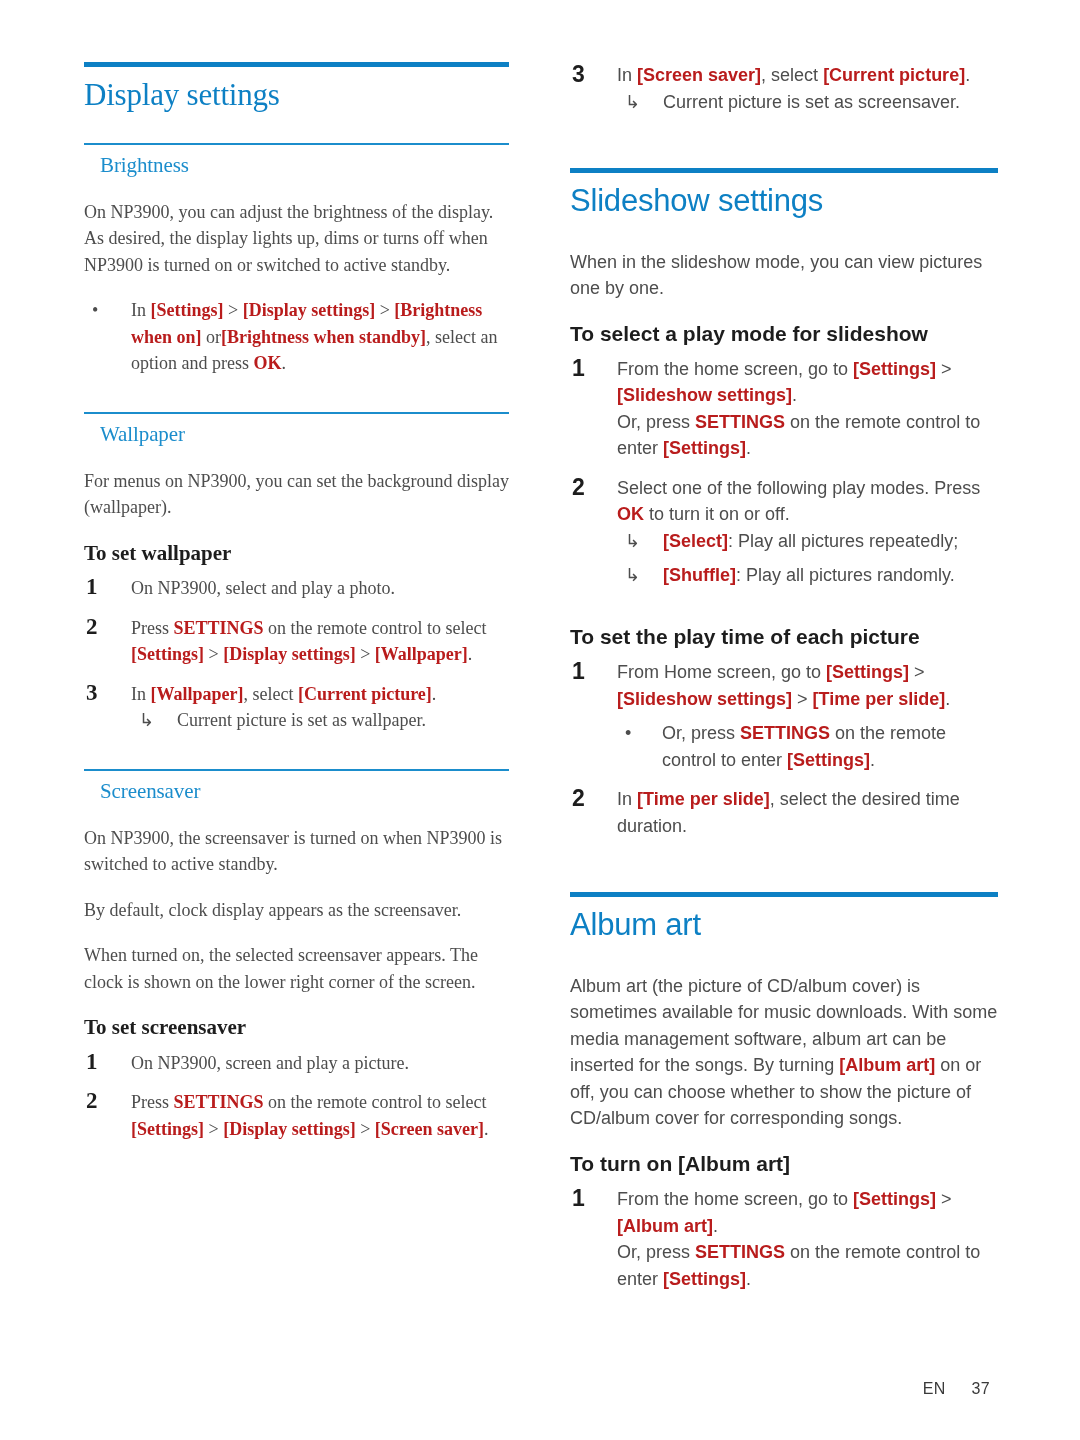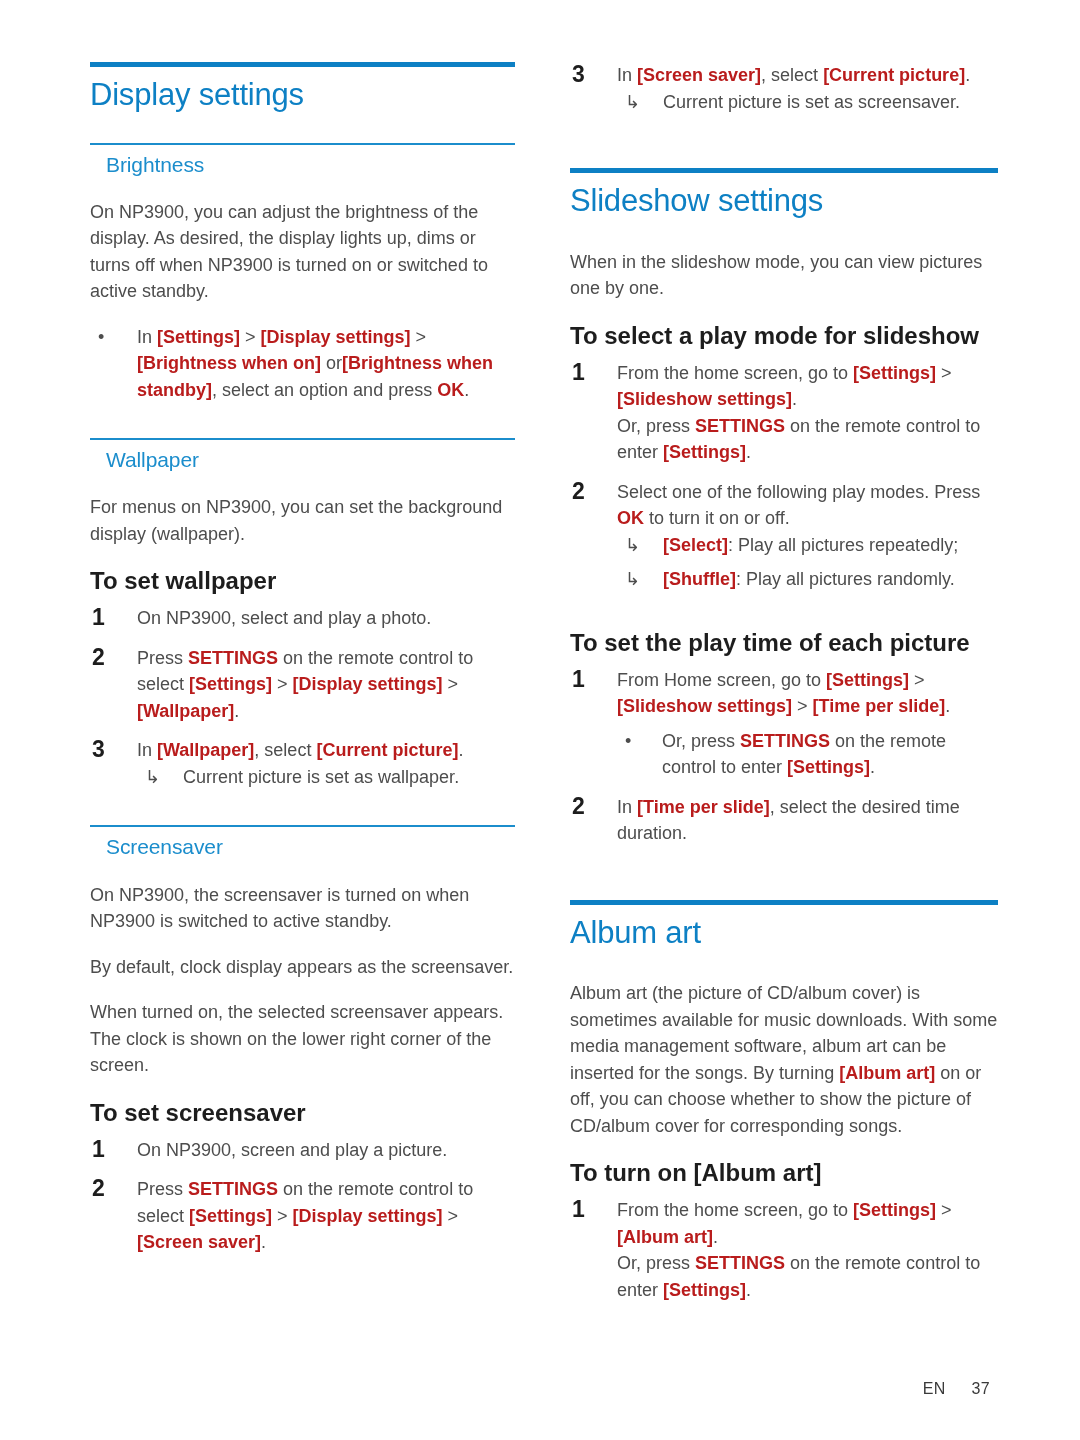--- a/index.html
+++ b/index.html
@@ -21,21 +21,21 @@
     left: 0; top: 0;
     width: 1080px;
     height: 1440px;
   }
 
   .col {
     position: absolute;
     top: 62px;
     width: 425px;
   }
-  .col-left  { left: 90px; }
+  .col-left  { left: 84px; font-family: Liberation Serif, serif; }
   .col-right { left: 570px; width: 428px; }
 
   
   .rule-thick {
     height: 5px;
     background: #0d80c4;
     margin: 0 0 10px 0;
   }
   .rule-thin {
     height: 2px;
@@ -54,21 +54,21 @@
   }
   h2.section {
     font-size: 21px;
     font-weight: normal;
     color: #1b8dcc;
     margin: 0 0 22px 16px;
     letter-spacing: -0.1px;
     line-height: 1.15;
   }
   h3.task {
-    font-size: 24px;
+    font-size: 21px;
     font-weight: bold;
     color: #1d1d1d;
     margin: 0 0 9px 0;
     line-height: 1.25;
   }
 
   p.body {
     font-size: 18px;
     line-height: 26.5px;
     margin: 0 0 19px 0;

